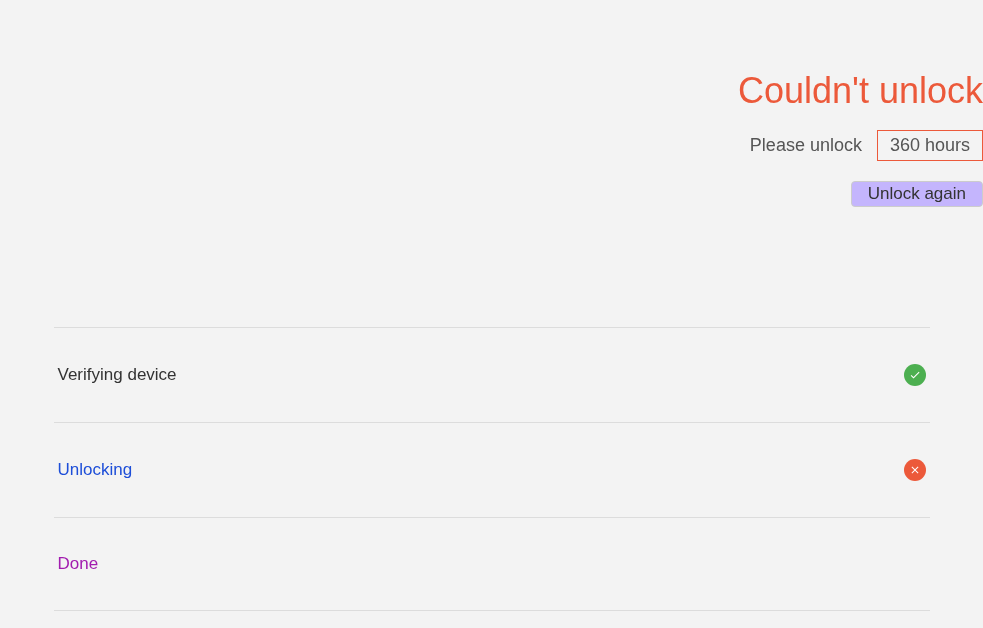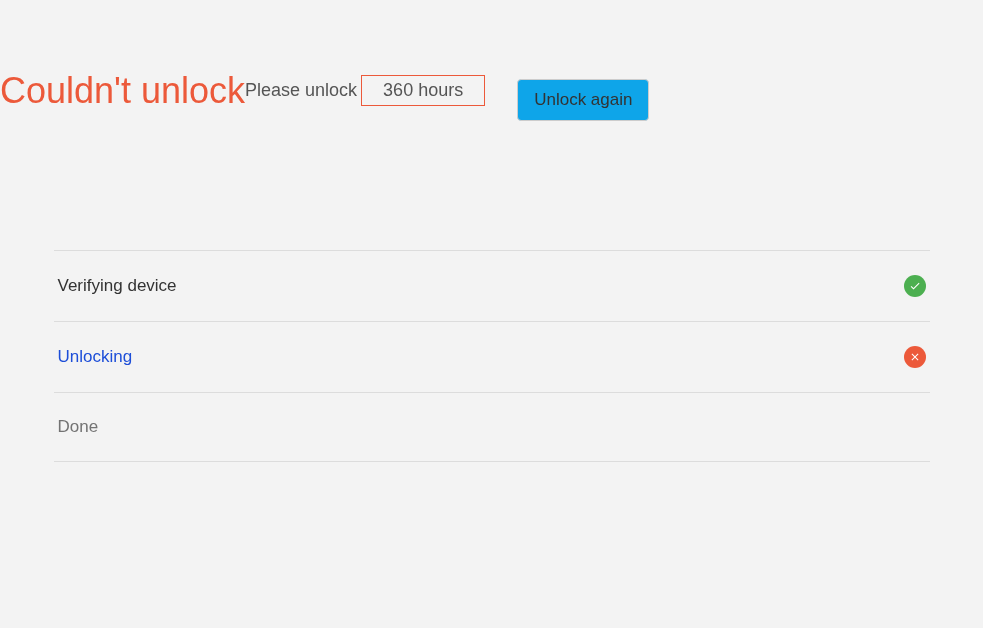--- a/index.html
+++ b/index.html
@@ -9,87 +9,87 @@
     }
     body {
       width: 983px;
       height: 628px;
       background: #f3f3f3;
       font-family: -apple-system, BlinkMacSystemFont, "Segoe UI", Arial, sans-serif;
       overflow: hidden;
     }
     .container {
       display: flex;
-      flex-direction: row;
-      align-items: center;
+      flex-direction: column;
+      align-items: flex-end;
       padding-top: 70px;
     }
     .title {
       color: #ec593a;
       font-size: 36px;
       font-weight: 400;
       margin-bottom: 18px;
     }
     .subtitle {
       color: #555;
       font-size: 18px;
       margin-bottom: 20px;
       display: flex;
       align-items: center;
       font-weight: 400;
     }
     .subtitle-prefix {
-      margin-right: 4px;
+      margin-right: 15px;
     }
     .highlight-box {
       border: 1.5px solid #ec593a;
-      padding: 4px 21px;
+      padding: 4px 12px;
       color: #555;
       display: inline-block;
     }
     .subtitle-suffix {
       margin-left: 4px;
     }
     .unlock-button {
-      background: #0ea5e9;
+      background: #c4b5fd;
       border: 1px solid #ccc;
       border-radius: 4px;
-      padding: 10px 16px;
+      padding: 2px 16px;
       font-size: 17px;
       color: #333;
       cursor: pointer;
       font-family: inherit;
       margin-left: 32px;
     }
     .steps {
       width: 876px;
       margin: 120px auto 0;
     }
     .step-row {
       display: flex;
       justify-content: space-between;
       align-items: center;
-      padding: 24px 4px;
+      padding: 36px 4px;
       border-top: 1px solid #dcdcdc;
     }
     .step-row:last-child {
       border-bottom: 1px solid #dcdcdc;
     }
     .step-label {
       font-size: 17px;
       font-weight: 500;
     }
     .step-complete .step-label {
       color: #333;
     }
     .step-error .step-label {
       color: #1d4ed8;
     }
     .step-pending .step-label {
-      color: #737373;
+      color: #a21caf;
       font-weight: 400;
     }
     .status-icon {
       width: 22px;
       height: 22px;
       border-radius: 50%;
       display: flex;
       align-items: center;
       justify-content: center;
       flex-shrink: 0;

